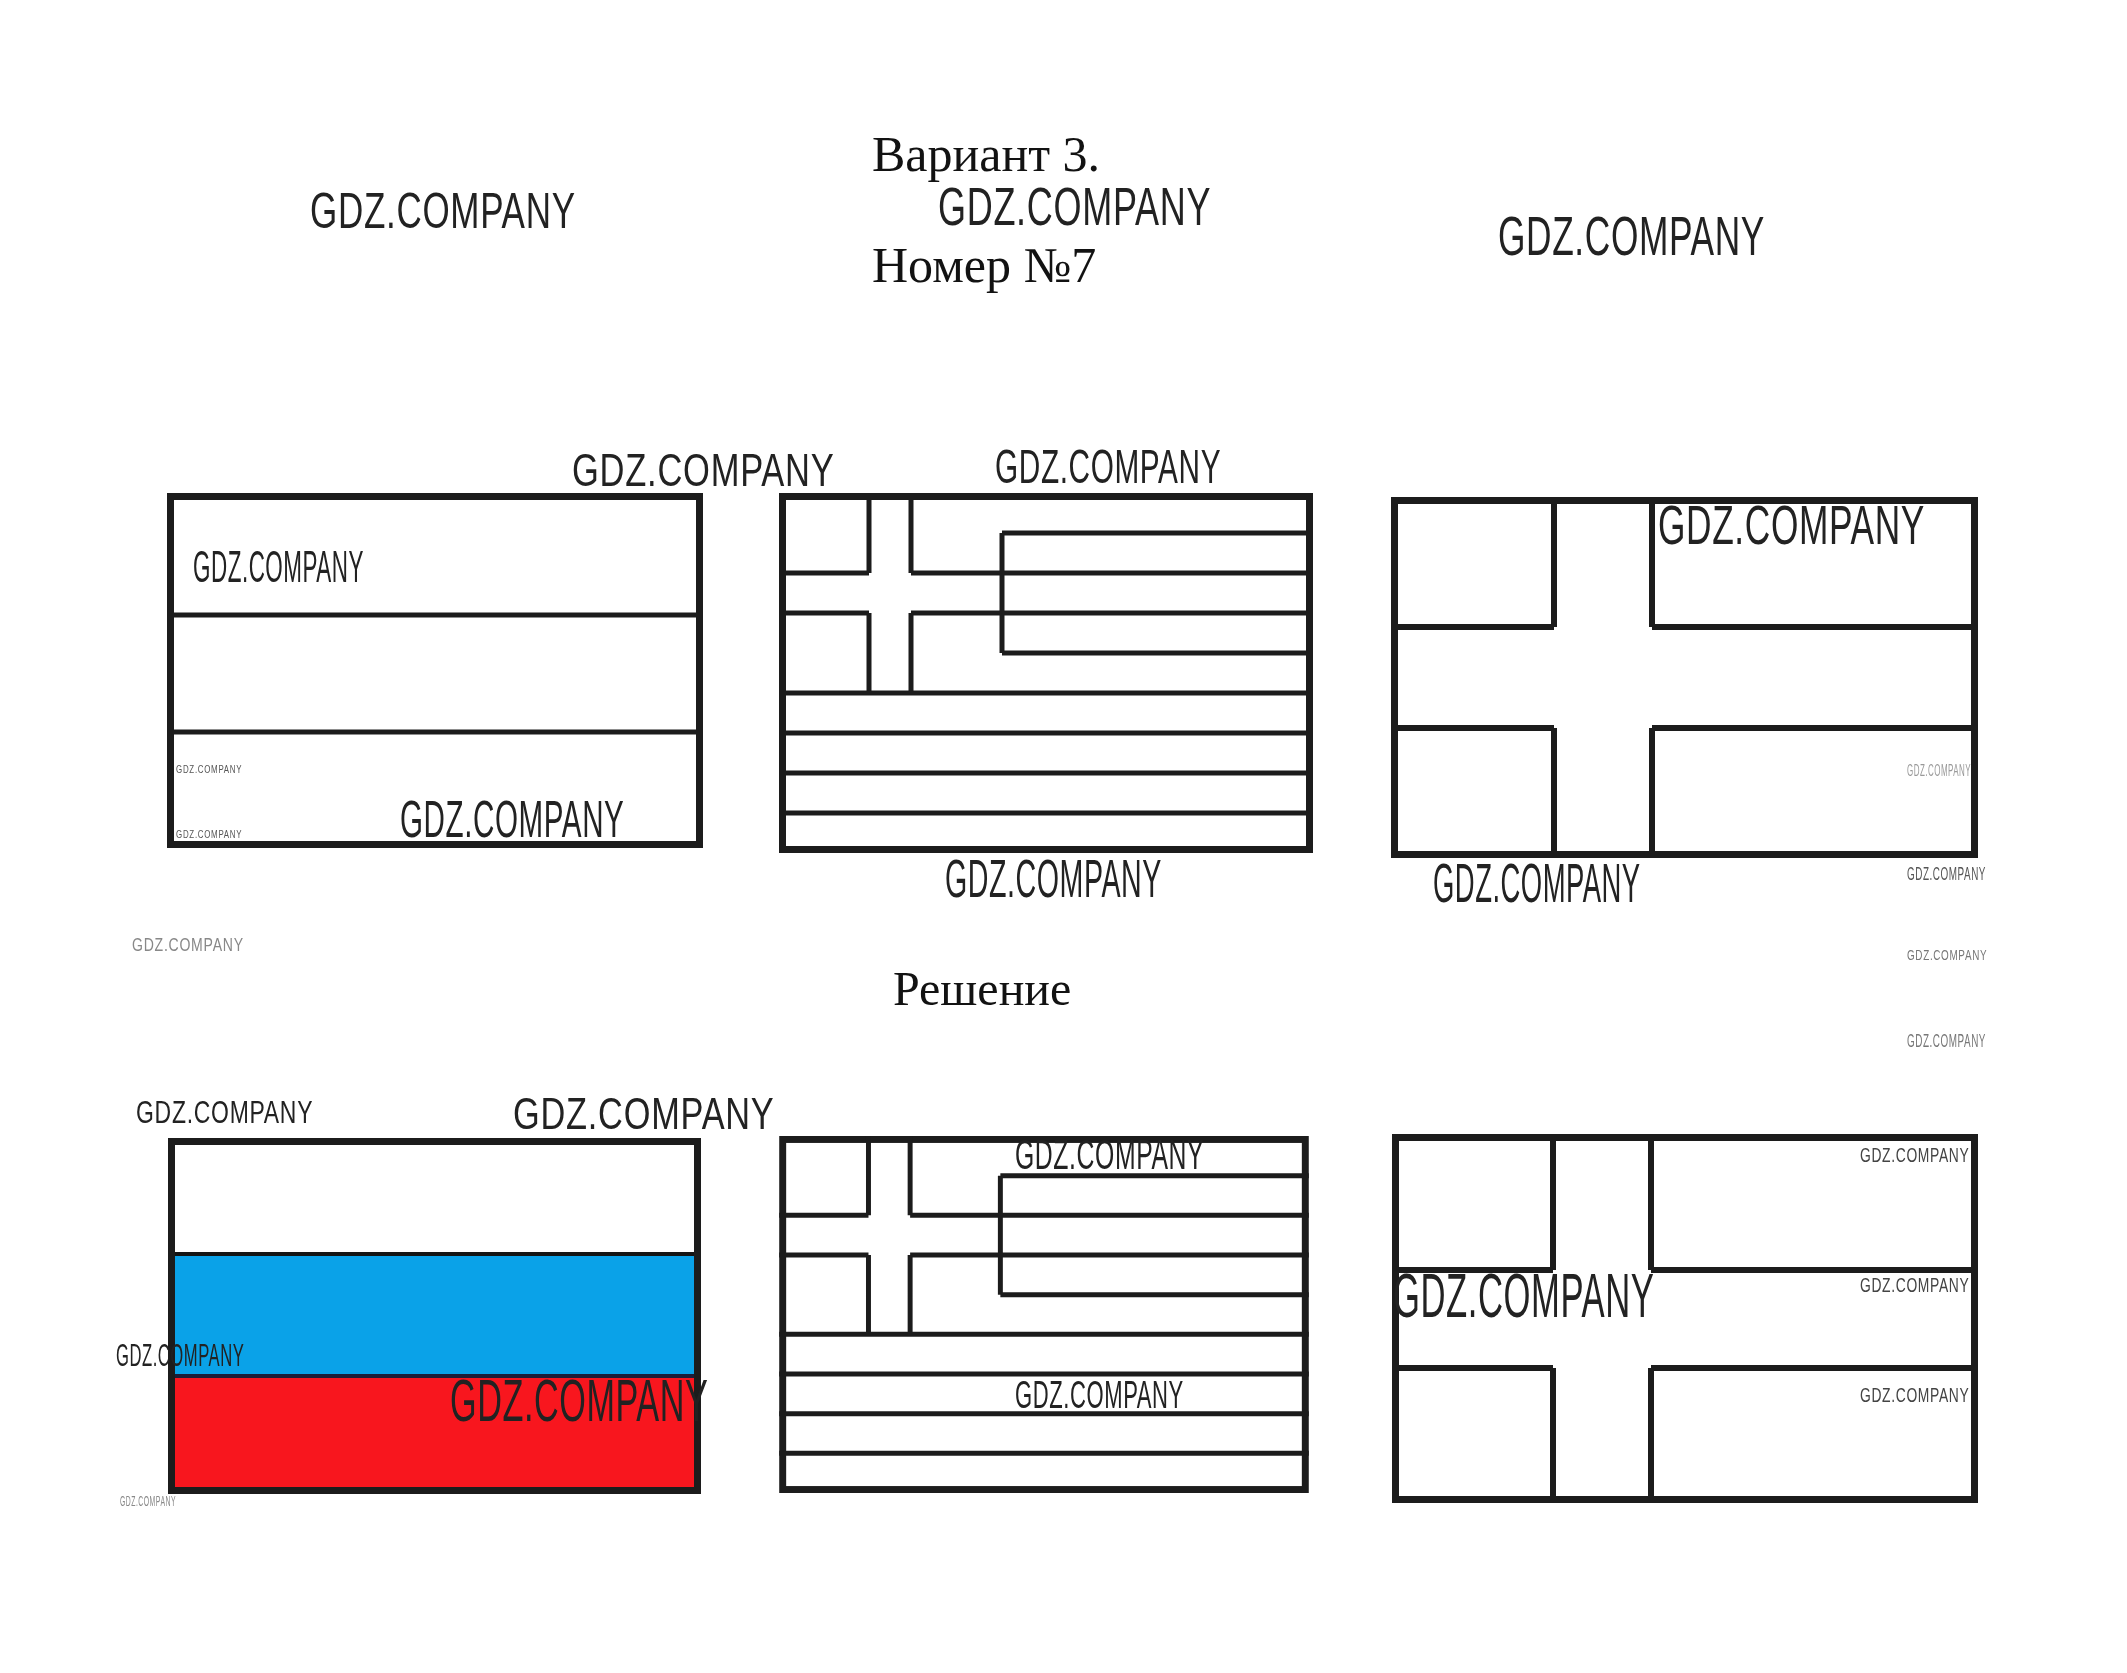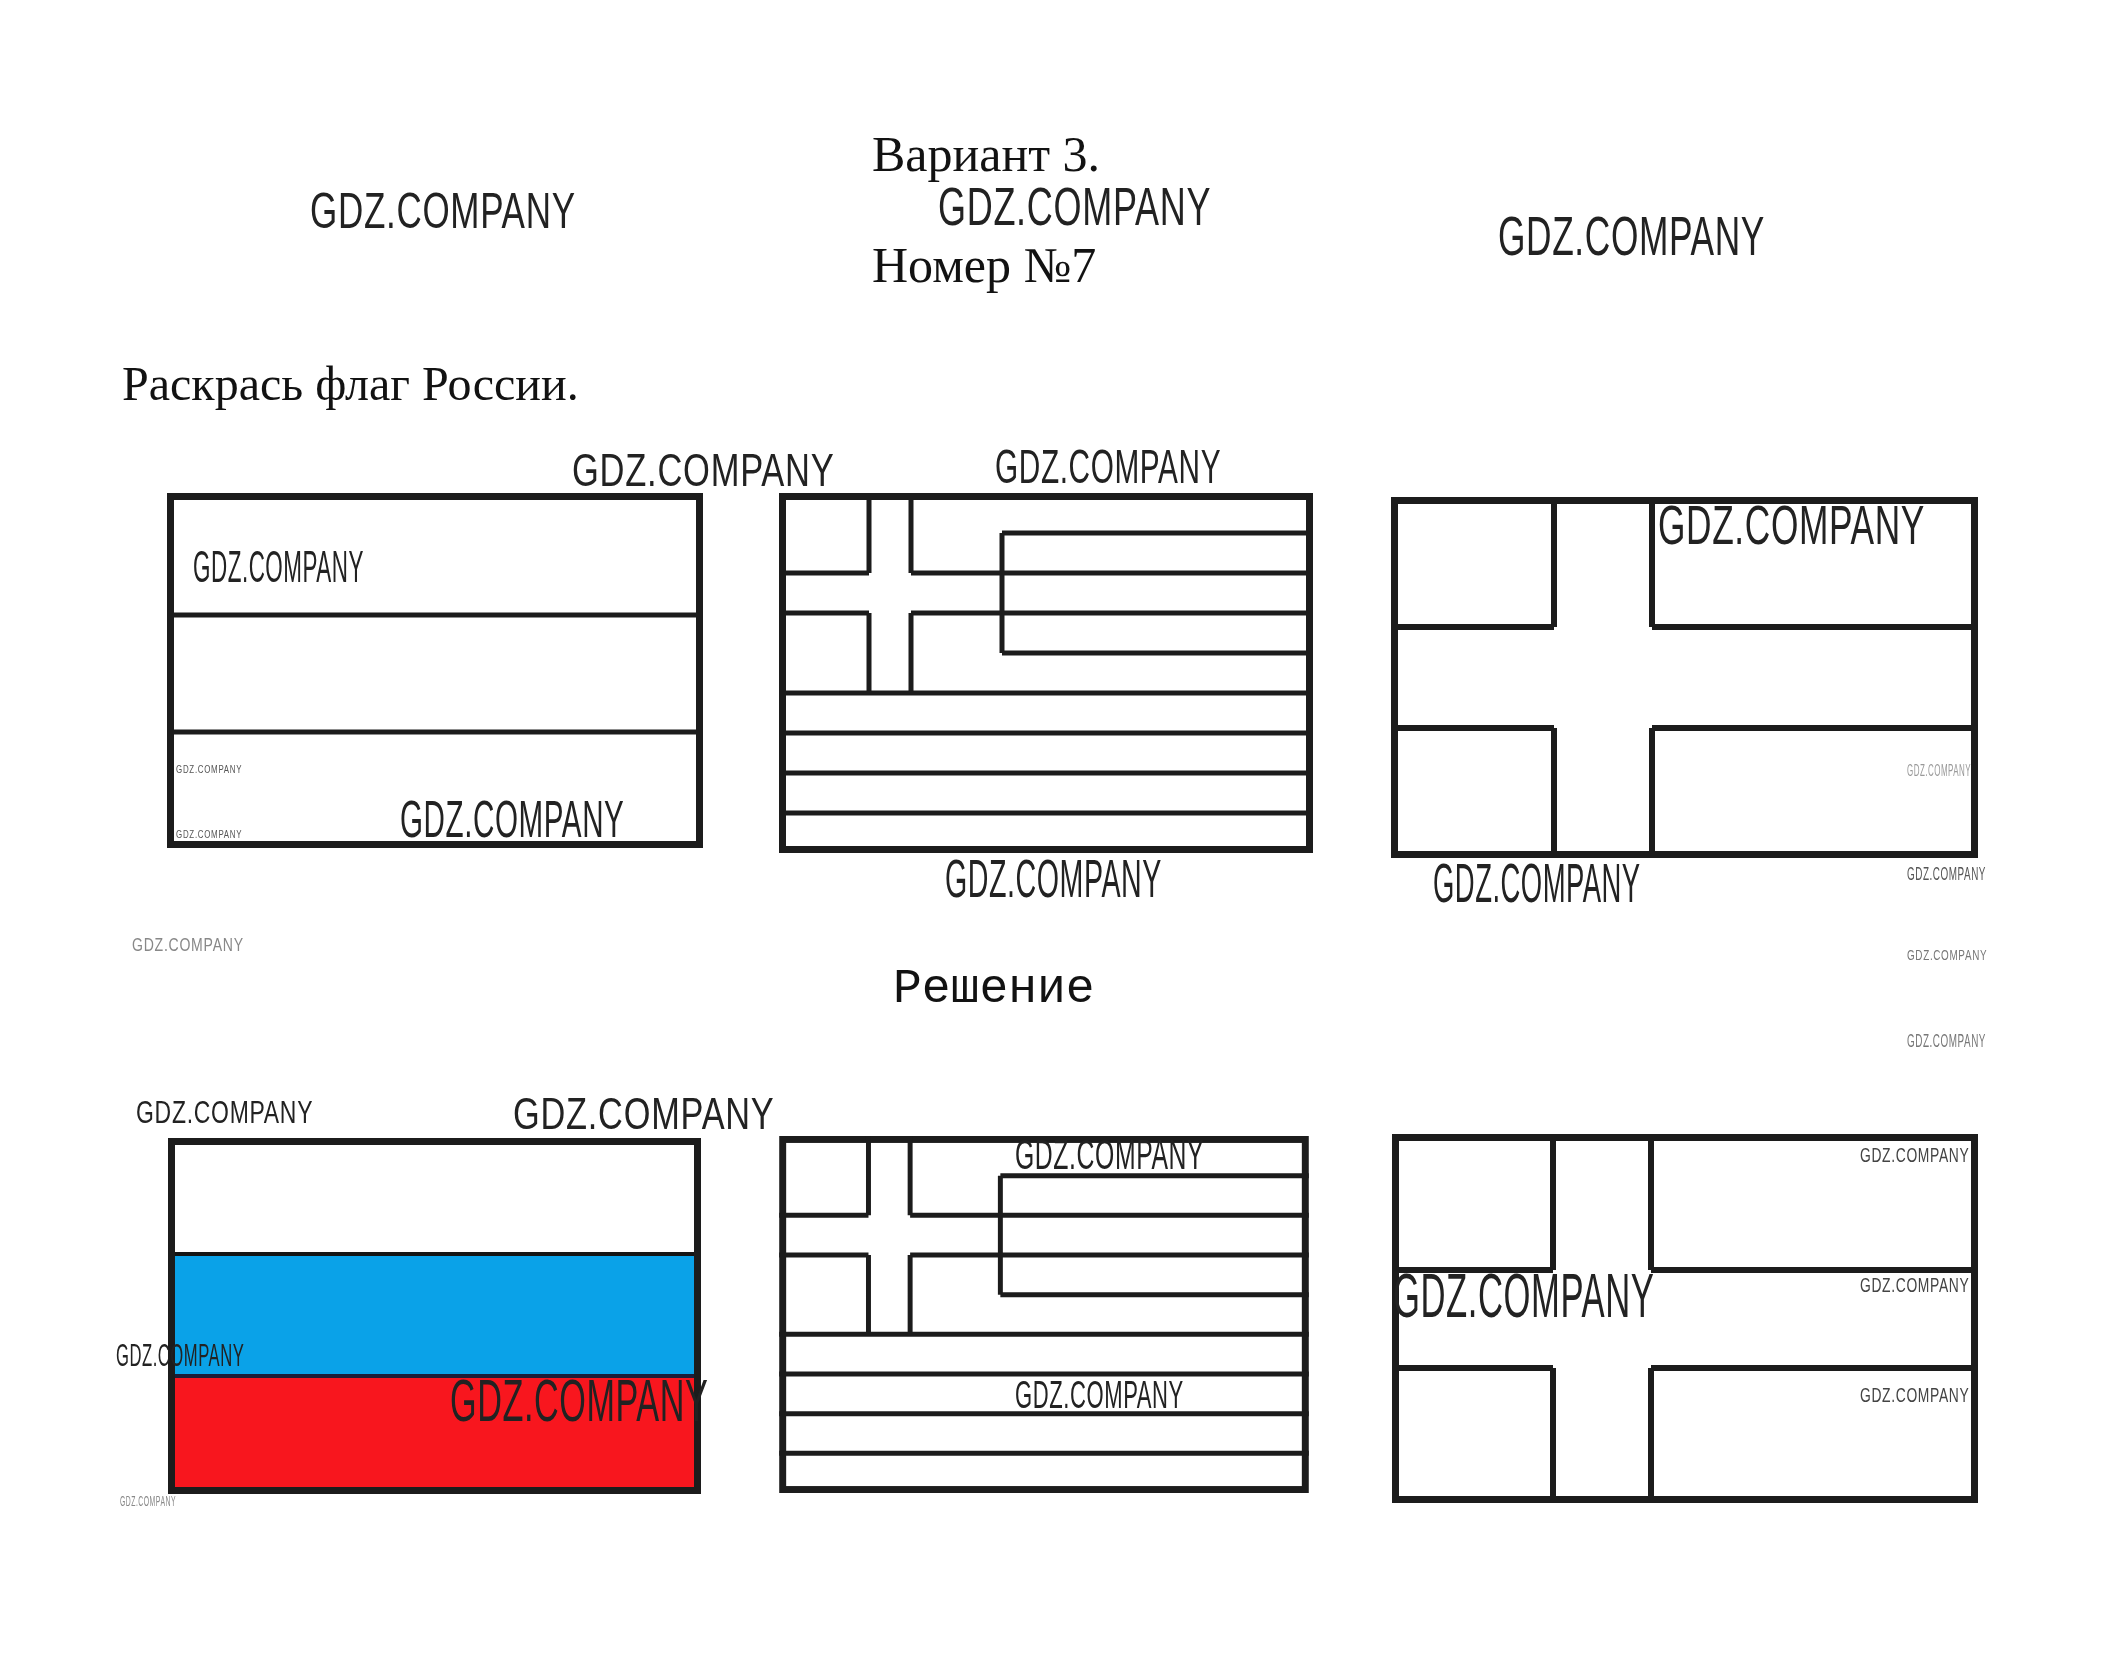--- a/index.html
+++ b/index.html
@@ -30,22 +30,21 @@
   .flag{position:absolute;}
   svg{display:block;}
 </style>
 </head>
 <body>
 
 <div class="page">
 
   <div class="ser" style="left:872px;top:128px;font-size:50px;">Вариант 3.</div>
   <div class="ser" style="left:872px;top:239px;font-size:50px;">Номер №7</div>
-  <div class="ser" style="left:122px;top:359px;font-size:48px;">Раскрась флаг России.</div>
-  <div class="ser" style="left:893px;top:964px;font-size:48px;font-family:Liberation Mono, monospace;">Решение</div>
+  <div class="ser" style="left:893px;top:964px;font-size:48px;">Решение</div>
 
   <div class="wm" style="left:310px;top:186px;font-size:50px;transform:scaleX(0.70);">GDZ.COMPANY</div>
   <div class="wm" style="left:938px;top:180px;font-size:53px;transform:scaleX(0.68);">GDZ.COMPANY</div>
   <div class="wm" style="left:1498px;top:208px;font-size:56px;transform:scaleX(0.63);">GDZ.COMPANY</div>
 
   <div class="flag" style="left:167px;top:493px;">
     <svg width="536" height="355" viewBox="0 0 536 355">
       <rect x="3.5" y="3.5" width="529" height="348" fill="none" stroke="#1c1c1c" stroke-width="7"></rect>
       <path d="M0 122 H536 M0 239 H536" stroke="#1c1c1c" stroke-width="5" fill="none"></path>
     </svg>

